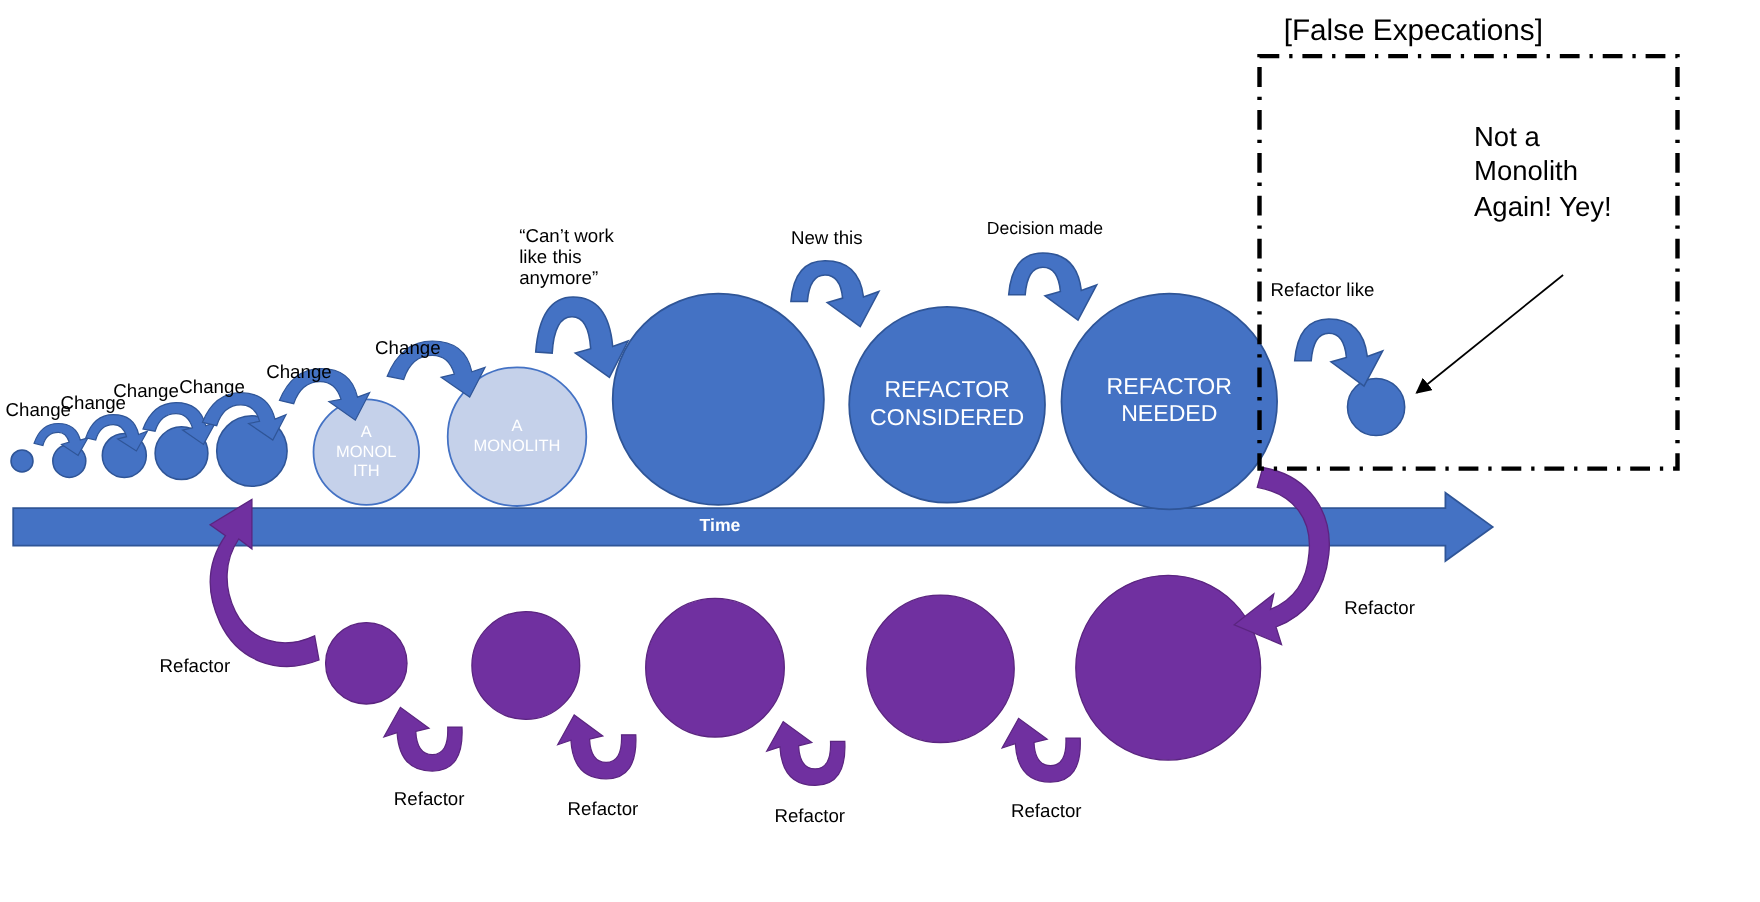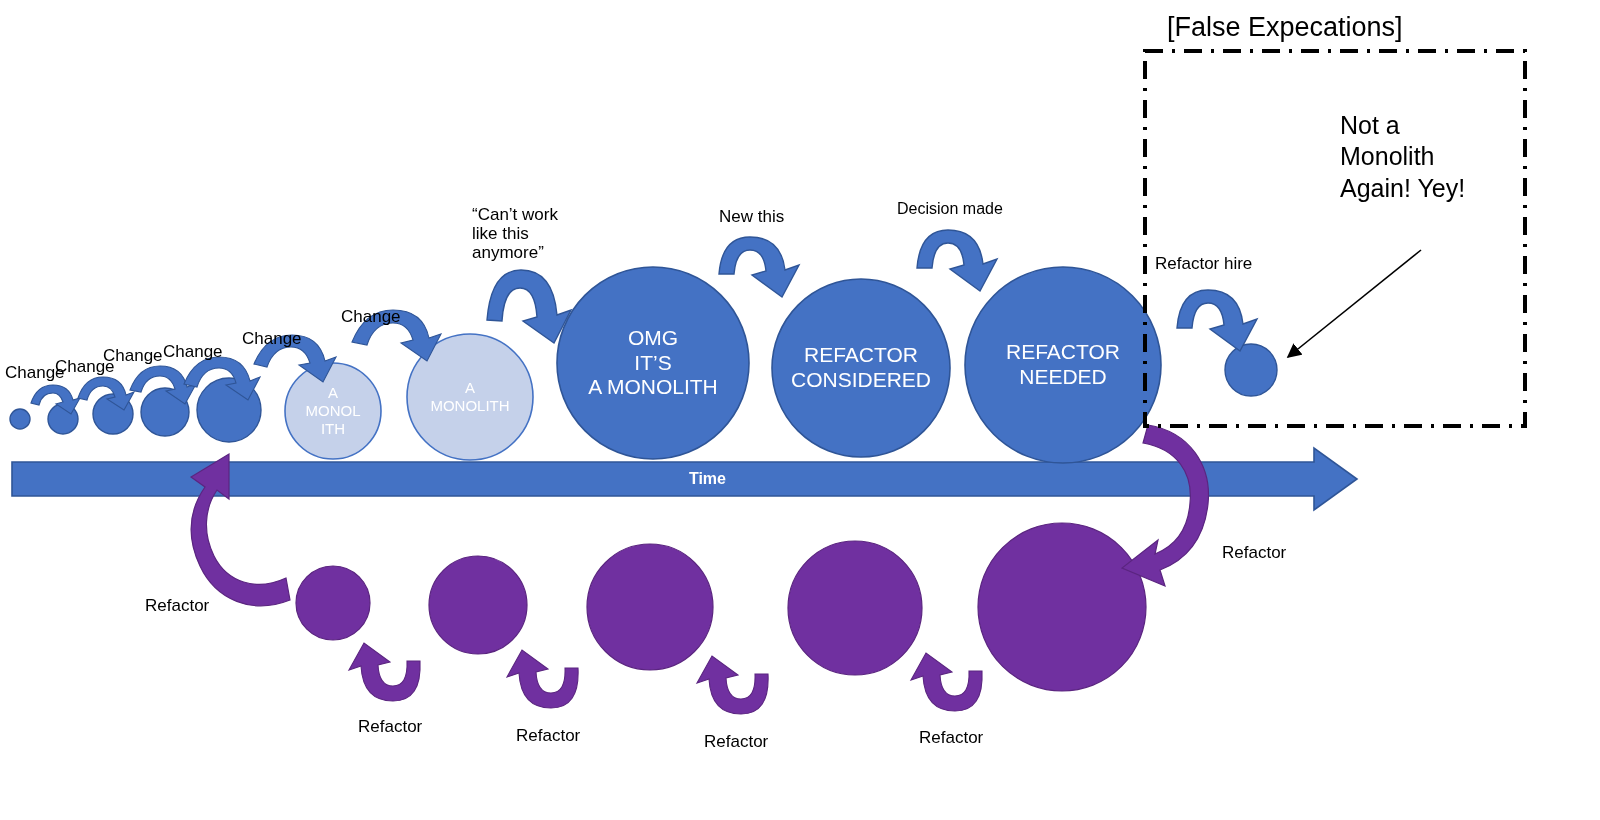--- a/index.html
+++ b/index.html
@@ -4,21 +4,21 @@
 <style>
   html,body{margin:0;padding:0;background:#ffffff;}
   body{width:1600px;height:820px;font-family:"Liberation Sans",sans-serif;overflow:hidden;}
   #stage{position:relative;width:1600px;height:820px;background:#fff;}
   #svgroot{position:absolute;left:0;top:0;width:1600px;height:820px;}
   .lbl{position:absolute;color:#000;white-space:pre;line-height:1.12;}
   .circ-txt{position:absolute;color:#ffffff;text-align:center;white-space:pre;line-height:1.18;
             display:flex;align-items:center;justify-content:center;pointer-events:none;}
   .boxtitle{position:absolute;color:#000;white-space:pre;}
   .boxnote{position:absolute;color:#000;text-align:left;white-space:pre;line-height:1.25;}
-  .timelabel{position:absolute;color:#fff;text-align:right;white-space:pre;}
+  .timelabel{position:absolute;color:#fff;text-align:left;white-space:pre;}
 </style>
 </head>
 <body>
 
 <div id="stage">
 
   <svg id="svgroot" viewBox="0 0 1600 820">
     <defs>
       <marker id="thinArrow" markerWidth="9" markerHeight="9" refX="8" refY="4.5" orient="auto">
         <path d="M0,0 L9,4.5 L0,9 z" fill="#000"></path>
@@ -104,40 +104,37 @@
     <line x1="1421" y1="250" x2="1288" y2="357" stroke="#000" stroke-width="1.6" marker-end="url(#thinArrow)"></line>
   </svg>
 
   <div class="timelabel" style="left:636px;top:470px;width:90px;font-size:16px;font-weight:bold;">Time</div>
 
   <div class="circ-txt" style="left:300px;top:378px;width:66px;height:66px;font-size:15px;">A
 MONOL
 ITH</div>
   <div class="circ-txt" style="left:412px;top:366px;width:116px;height:62px;font-size:15px;">A
 MONOLITH</div>
-  <div class="circ-txt" style="left:566px;top:318px;width:174px;height:90px;font-size:21px;">OMG
-IT’S
-A MONOLITH</div>
   <div class="circ-txt" style="left:779px;top:336px;width:164px;height:64px;font-size:21px;">REFACTOR
 CONSIDERED</div>
   <div class="circ-txt" style="left:981px;top:333px;width:164px;height:64px;font-size:21px;">REFACTOR
 NEEDED</div>
 
   <div class="lbl" style="left:5px;top:363px;font-size:17px;">Change</div>
   <div class="lbl" style="left:55px;top:357px;font-size:17px;">Change</div>
   <div class="lbl" style="left:103px;top:346px;font-size:17px;">Change</div>
   <div class="lbl" style="left:163px;top:342px;font-size:17px;">Change</div>
   <div class="lbl" style="left:242px;top:329px;font-size:17px;">Change</div>
   <div class="lbl" style="left:341px;top:307px;font-size:17px;">Change</div>
   <div class="lbl" style="left:472px;top:205px;font-size:17px;">“Can’t work
 like this
 anymore”</div>
   <div class="lbl" style="left:719px;top:207px;font-size:17px;">New this</div>
   <div class="lbl" style="left:897px;top:200px;font-size:16px;">Decision made</div>
-  <div class="lbl" style="left:1155px;top:254px;font-size:17px;">Refactor hire</div>
+  <div class="lbl" style="left:1155px;top:254px;font-size:17px;">Refactor like</div>
 
   <div class="lbl" style="left:145px;top:596px;font-size:17px;">Refactor</div>
   <div class="lbl" style="left:358px;top:717px;font-size:17px;">Refactor</div>
   <div class="lbl" style="left:516px;top:726px;font-size:17px;">Refactor</div>
   <div class="lbl" style="left:704px;top:732px;font-size:17px;">Refactor</div>
   <div class="lbl" style="left:919px;top:728px;font-size:17px;">Refactor</div>
   <div class="lbl" style="left:1222px;top:543px;font-size:17px;">Refactor</div>
 
   <div class="boxtitle" style="left:1167px;top:12px;font-size:27px;">[False Expecations]</div>
   <div class="boxnote" style="left:1340px;top:110px;width:190px;font-size:25px;">Not a

